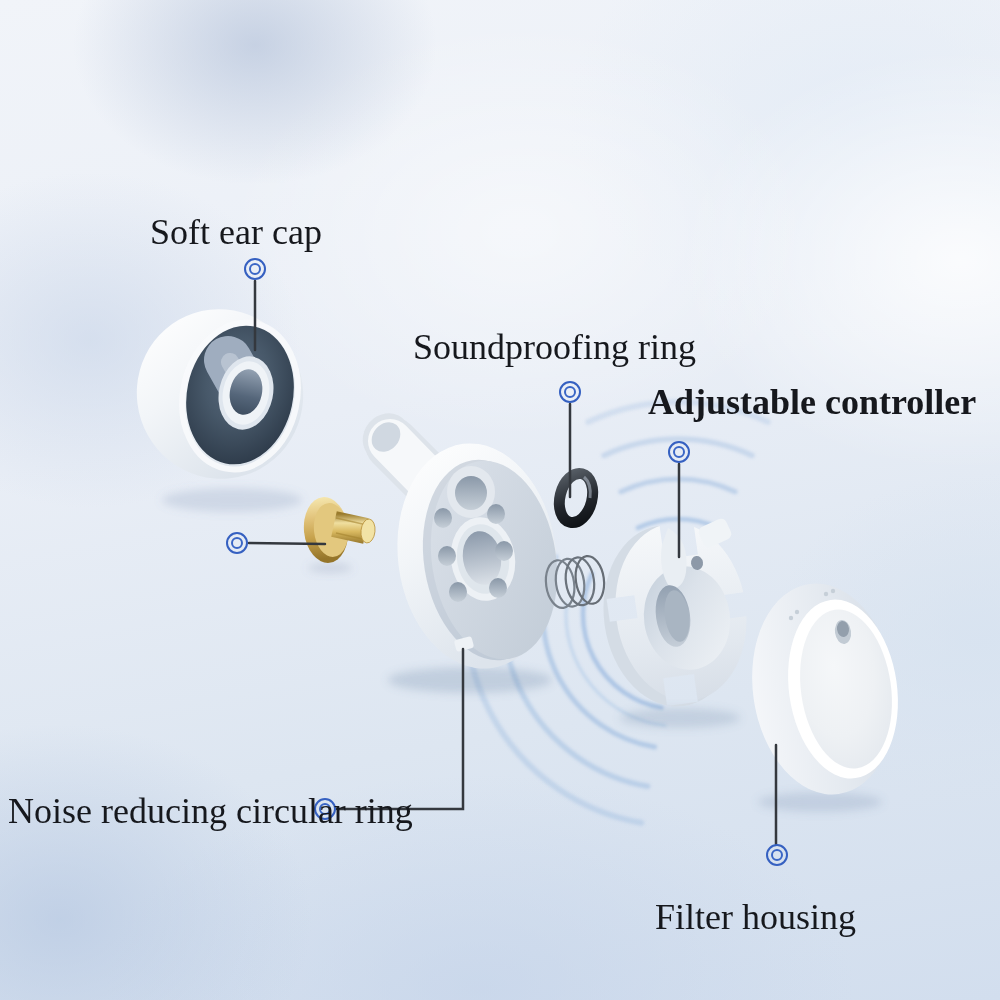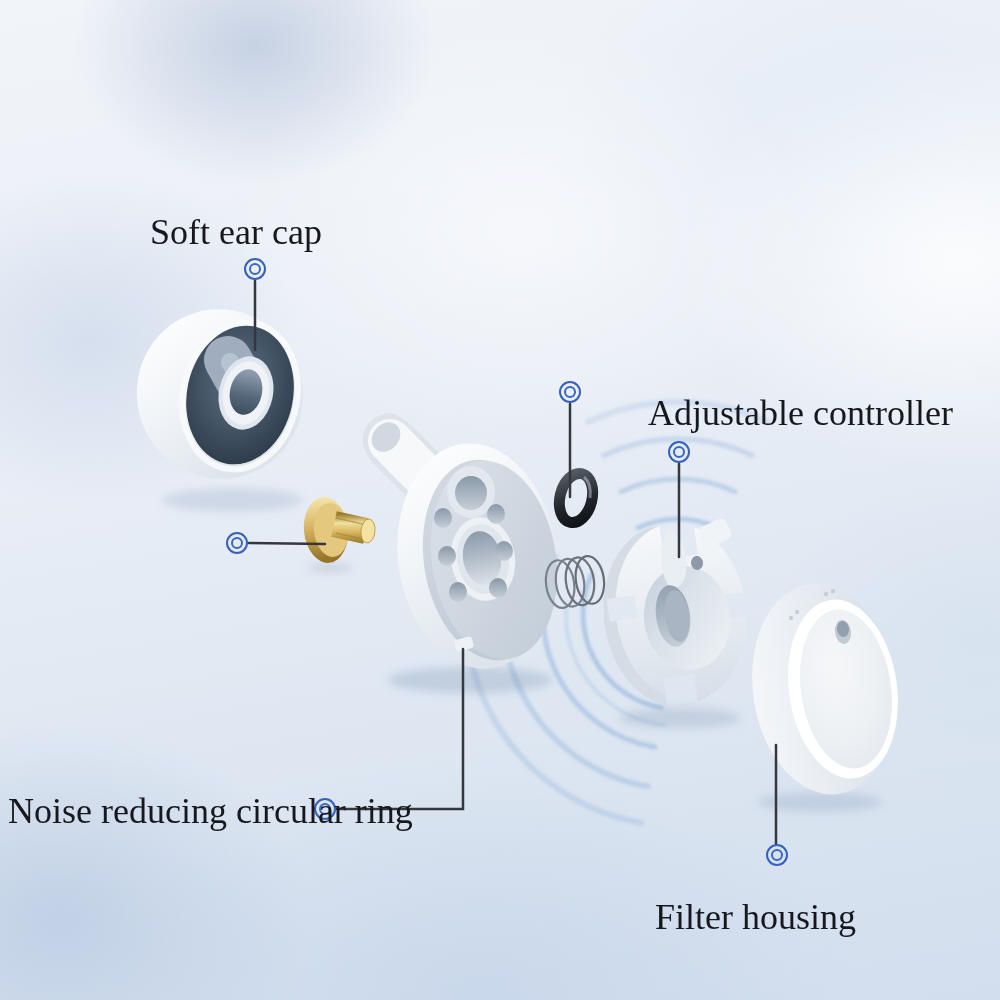--- a/index.html
+++ b/index.html
@@ -245,16 +245,17 @@
       <span class="marker-inner"></span>
     </div>
   <div class="marker" style="left:314px;top:798px;">
       <span class="marker-inner"></span>
     </div>
   <div class="marker" style="left:766px;top:844px;">
       <span class="marker-inner"></span>
     </div>
 
   <div class="label" style="left:150px;top:212px;">Soft ear cap</div>
-  <div class="label" style="left:648px;top:393px;">Adjustable controller</div>
+  <div class="label" style="left:413px;top:327px;">Soundproofing ring</div>
+  <div class="label" style="left:648px;top:382px;font-weight:bold;">Adjustable controller</div>
   <div class="label" style="left:8px;top:791px;">Noise reducing circular ring</div>
   <div class="label" style="left:655px;top:876px;margin-top:21px;">Filter housing</div>
 </div>
 
 </body></html>

